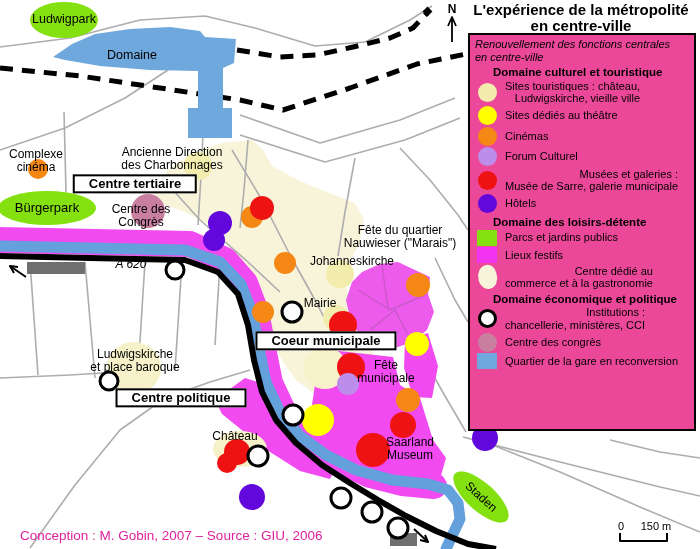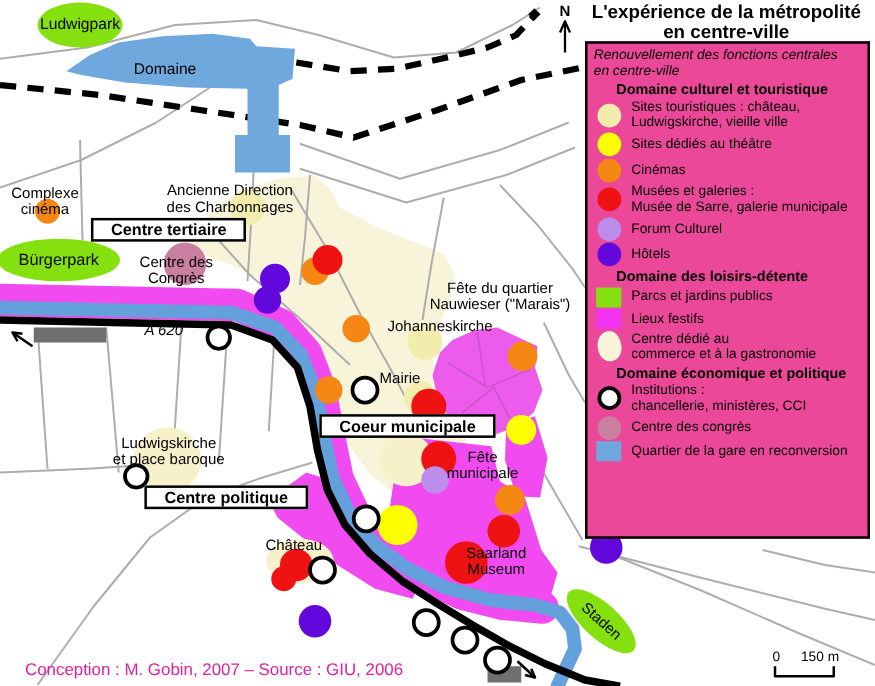--- a/index.html
+++ b/index.html
@@ -9,21 +9,21 @@
   .maplabel{position:absolute;white-space:pre;text-align:center;line-height:1.06;color:#000;}
   .maplabel.boxed{background:#fff;border:2px solid #000;padding:0 14px;font-weight:bold;
                   font-size:13px;line-height:1.18;}
   .maplabel.it{font-style:italic;}
   .title{position:absolute;left:462px;top:2px;width:238px;text-align:center;
          font-weight:bold;font-size:15px;line-height:16px;}
   .legend{position:absolute;left:468px;top:33px;width:228px;height:398px;background:#ec4899;
           border:2px solid #000;box-sizing:border-box;padding:3px 5px;overflow:hidden;}
   .lsub{font-style:italic;font-size:11px;line-height:12.5px;white-space:pre;margin-bottom:1px;}
   .lhead{font-weight:bold;font-size:11.5px;margin:3px 0 1px;padding-left:18px;}
-  .lrow{display:flex;align-items:center;margin:1.5px 0;gap:6px;}
+  .lrow{display:flex;align-items:center;margin:1.5px 0;gap:6px;text-align:right;}
   .licon{flex:0 0 24px;display:flex;justify-content:center;align-items:center;}
   .lic{width:19px;height:19px;border-radius:50%;display:inline-block;}
   .lic.square{border-radius:0;width:20px;height:16px;}
   .lic.blob{border-radius:60% 45% 55% 50%;width:19px;height:24px;transform:rotate(-15deg);}
   .lic.circle-outline{width:13px;height:13px;border:3px solid #000;background:#fff;}
   .ltext{font-size:11px;line-height:12.5px;white-space:pre;}
   .caption{position:absolute;left:20px;top:528px;font-size:13.5px;color:#E0219C;}
 </style>
 </head>
 <body>
@@ -114,35 +114,35 @@
       <circle cx="258" cy="456" r="10" fill="#FFFFFF" stroke="#000000" stroke-width="3"></circle>
       <circle cx="341" cy="498" r="10" fill="#FFFFFF" stroke="#000000" stroke-width="3"></circle>
       <circle cx="372" cy="512" r="10" fill="#FFFFFF" stroke="#000000" stroke-width="3"></circle>
       <circle cx="398" cy="528" r="10" fill="#FFFFFF" stroke="#000000" stroke-width="3"></circle>
     </svg>
   <div id="labels">
       <div class="maplabel" style="left: 64px; top: 20px; font-size: 12.5px; transform: translate(-50%, -50%);">Ludwigpark</div>
       <div class="maplabel" style="left: 132px; top: 56px; font-size: 12.5px; transform: translate(-50%, -50%);">Domaine</div>
       <div class="maplabel" style="left: 36px; top: 161px; font-size: 12px; transform: translate(-50%, -50%);">Complexe
 cinéma</div>
-      <div class="maplabel" style="left: 184px; top: 159px; font-size: 12px; transform: translate(-50%, -50%);">Ancienne Direction
+      <div class="maplabel" style="left: 172px; top: 159px; font-size: 12px; transform: translate(-50%, -50%);">Ancienne Direction
 des Charbonnages</div>
       <div class="maplabel boxed" style="left: 135px; top: 184px; transform: translate(-50%, -50%);">Centre tertiaire</div>
       <div class="maplabel" style="left: 141px; top: 216px; font-size: 12px; transform: translate(-50%, -50%);">Centre des
 Congrès</div>
       <div class="maplabel" style="left: 47px; top: 208px; font-size: 13px; transform: translate(-50%, -50%);">Bürgerpark</div>
       <div class="maplabel it" style="left: 131px; top: 264px; font-size: 12px; transform: translate(-50%, -50%);">A 620</div>
       <div class="maplabel" style="left: 400px; top: 237px; font-size: 12px; transform: translate(-50%, -50%);">Fête du quartier
 Nauwieser ("Marais")</div>
       <div class="maplabel" style="left: 352px; top: 261px; font-size: 12px; transform: translate(-50%, -50%);">Johanneskirche</div>
       <div class="maplabel" style="left: 320px; top: 303px; font-size: 12px; transform: translate(-50%, -50%);">Mairie</div>
       <div class="maplabel boxed" style="left: 326px; top: 341px; transform: translate(-50%, -50%);">Coeur municipale</div>
       <div class="maplabel" style="left: 386px; top: 372px; font-size: 12px; transform: translate(-50%, -50%);">Fête
 municipale</div>
-      <div class="maplabel" style="left: 397px; top: 449px; font-size: 12px; transform: translate(-50%, -50%);">Saarland
+      <div class="maplabel" style="left: 410px; top: 449px; font-size: 12px; transform: translate(-50%, -50%);">Saarland
 Museum</div>
       <div class="maplabel" style="left: 235px; top: 436px; font-size: 12px; transform: translate(-50%, -50%);">Château</div>
       <div class="maplabel" style="left: 135px; top: 361px; font-size: 12px; transform: translate(-50%, -50%);">Ludwigskirche
 et place baroque</div>
       <div class="maplabel boxed" style="left: 181px; top: 398px; transform: translate(-50%, -50%);">Centre politique</div>
       <div class="maplabel" style="left: 481px; top: 497px; font-size: 12px; transform: translate(-50%, -50%) rotate(42deg);">Staden</div>
       <div class="maplabel" style="left: 452px; top: 9px; font-size: 12px; font-weight: bold; transform: translate(-50%, -50%);">N</div>
       <div class="maplabel" style="left: 621px; top: 527px; font-size: 11px; transform: translate(-50%, -50%);">0</div>
       <div class="maplabel" style="left: 656px; top: 527px; font-size: 11px; transform: translate(-50%, -50%);">150 m</div>
     </div>
@@ -171,33 +171,33 @@
           <span class="ltext">Sites dédiés au théâtre</span>
         </div>
         <div class="lrow">
           <span class="licon">
             <span class="lic" style="background: rgb(245, 135, 20);"></span>
           </span>
           <span class="ltext">Cinémas</span>
         </div>
         <div class="lrow">
           <span class="licon">
+            <span class="lic" style="background: rgb(189, 141, 235);"></span>
+          </span>
+          <span class="ltext">Forum Culturel</span>
+        </div>
+        <div class="lrow">
+          <span class="licon">
             <span class="lic" style="background: rgb(238, 18, 18);"></span>
           </span>
           <span class="ltext">Musées et galeries :
 Musée de Sarre, galerie municipale</span>
         </div>
         <div class="lrow">
           <span class="licon">
-            <span class="lic" style="background: rgb(189, 141, 235);"></span>
-          </span>
-          <span class="ltext">Forum Culturel</span>
-        </div>
-        <div class="lrow">
-          <span class="licon">
             <span class="lic" style="background: rgb(98, 8, 220);"></span>
           </span>
           <span class="ltext">Hôtels</span>
         </div>
         <div class="lhead">Domaine des loisirs-détente</div>
         <div class="lrow">
           <span class="licon">
             <span class="lic square" style="background: rgb(133, 224, 15);"></span>
           </span>
           <span class="ltext">Parcs et jardins publics</span>

